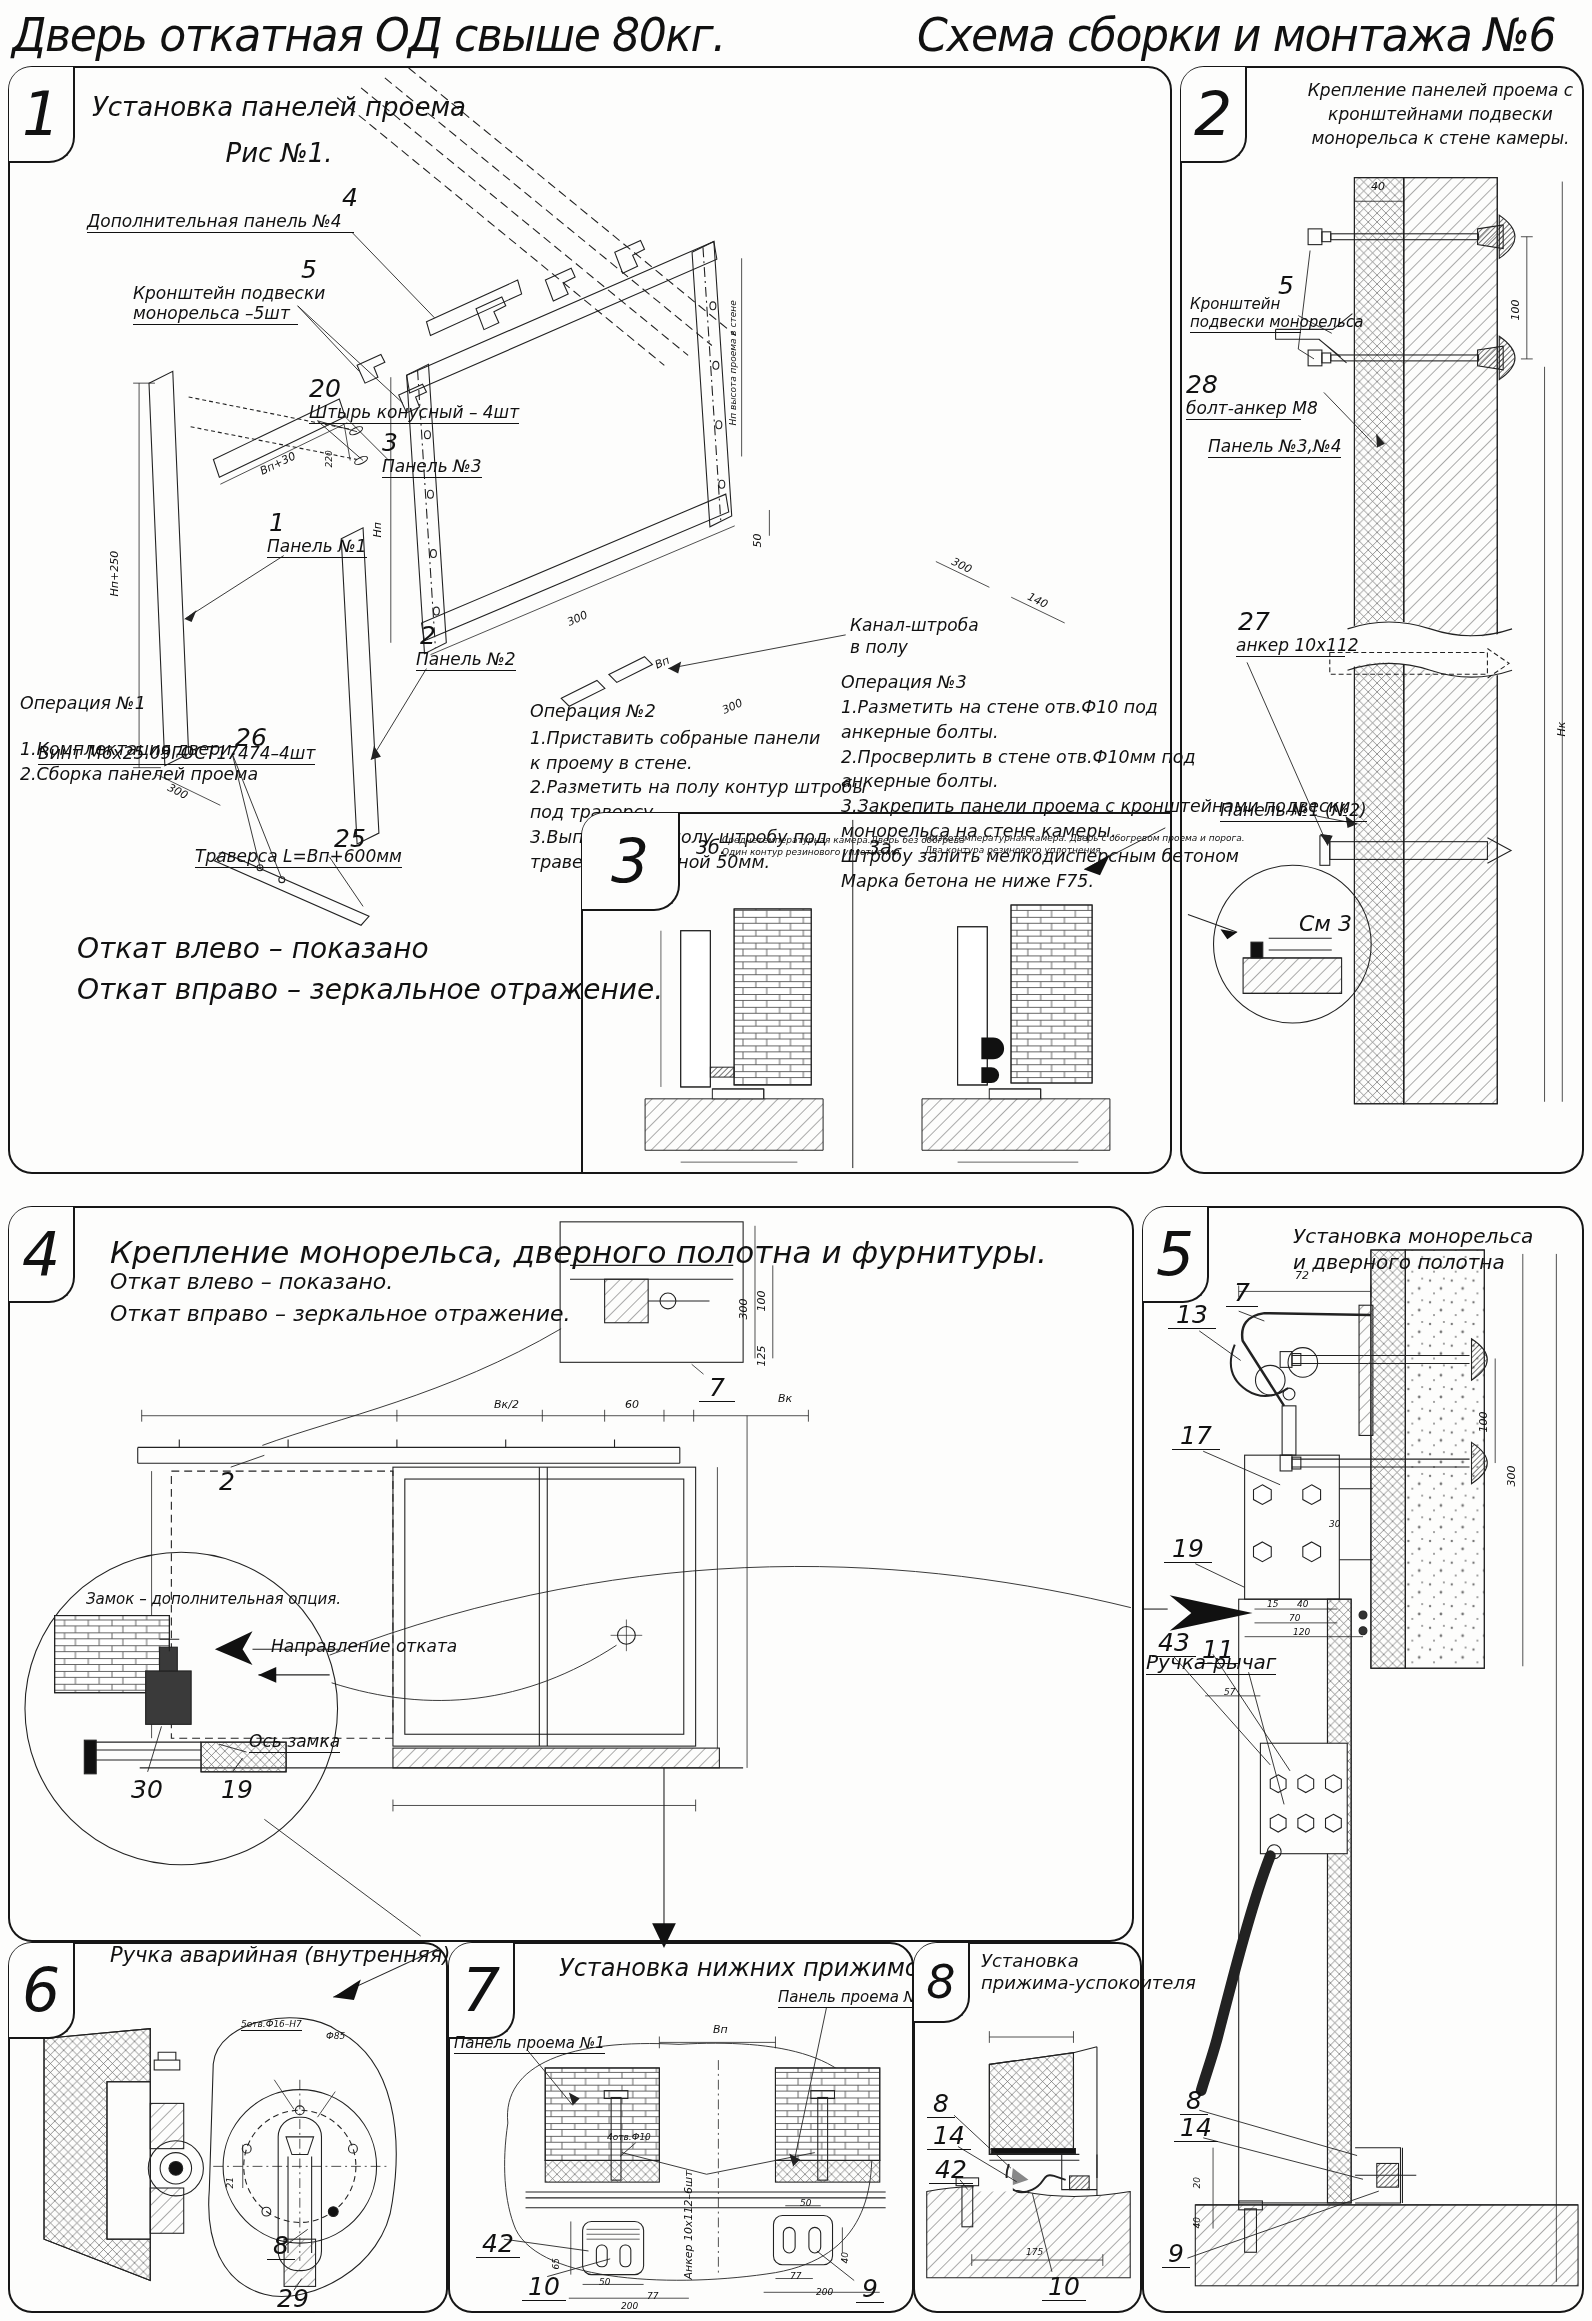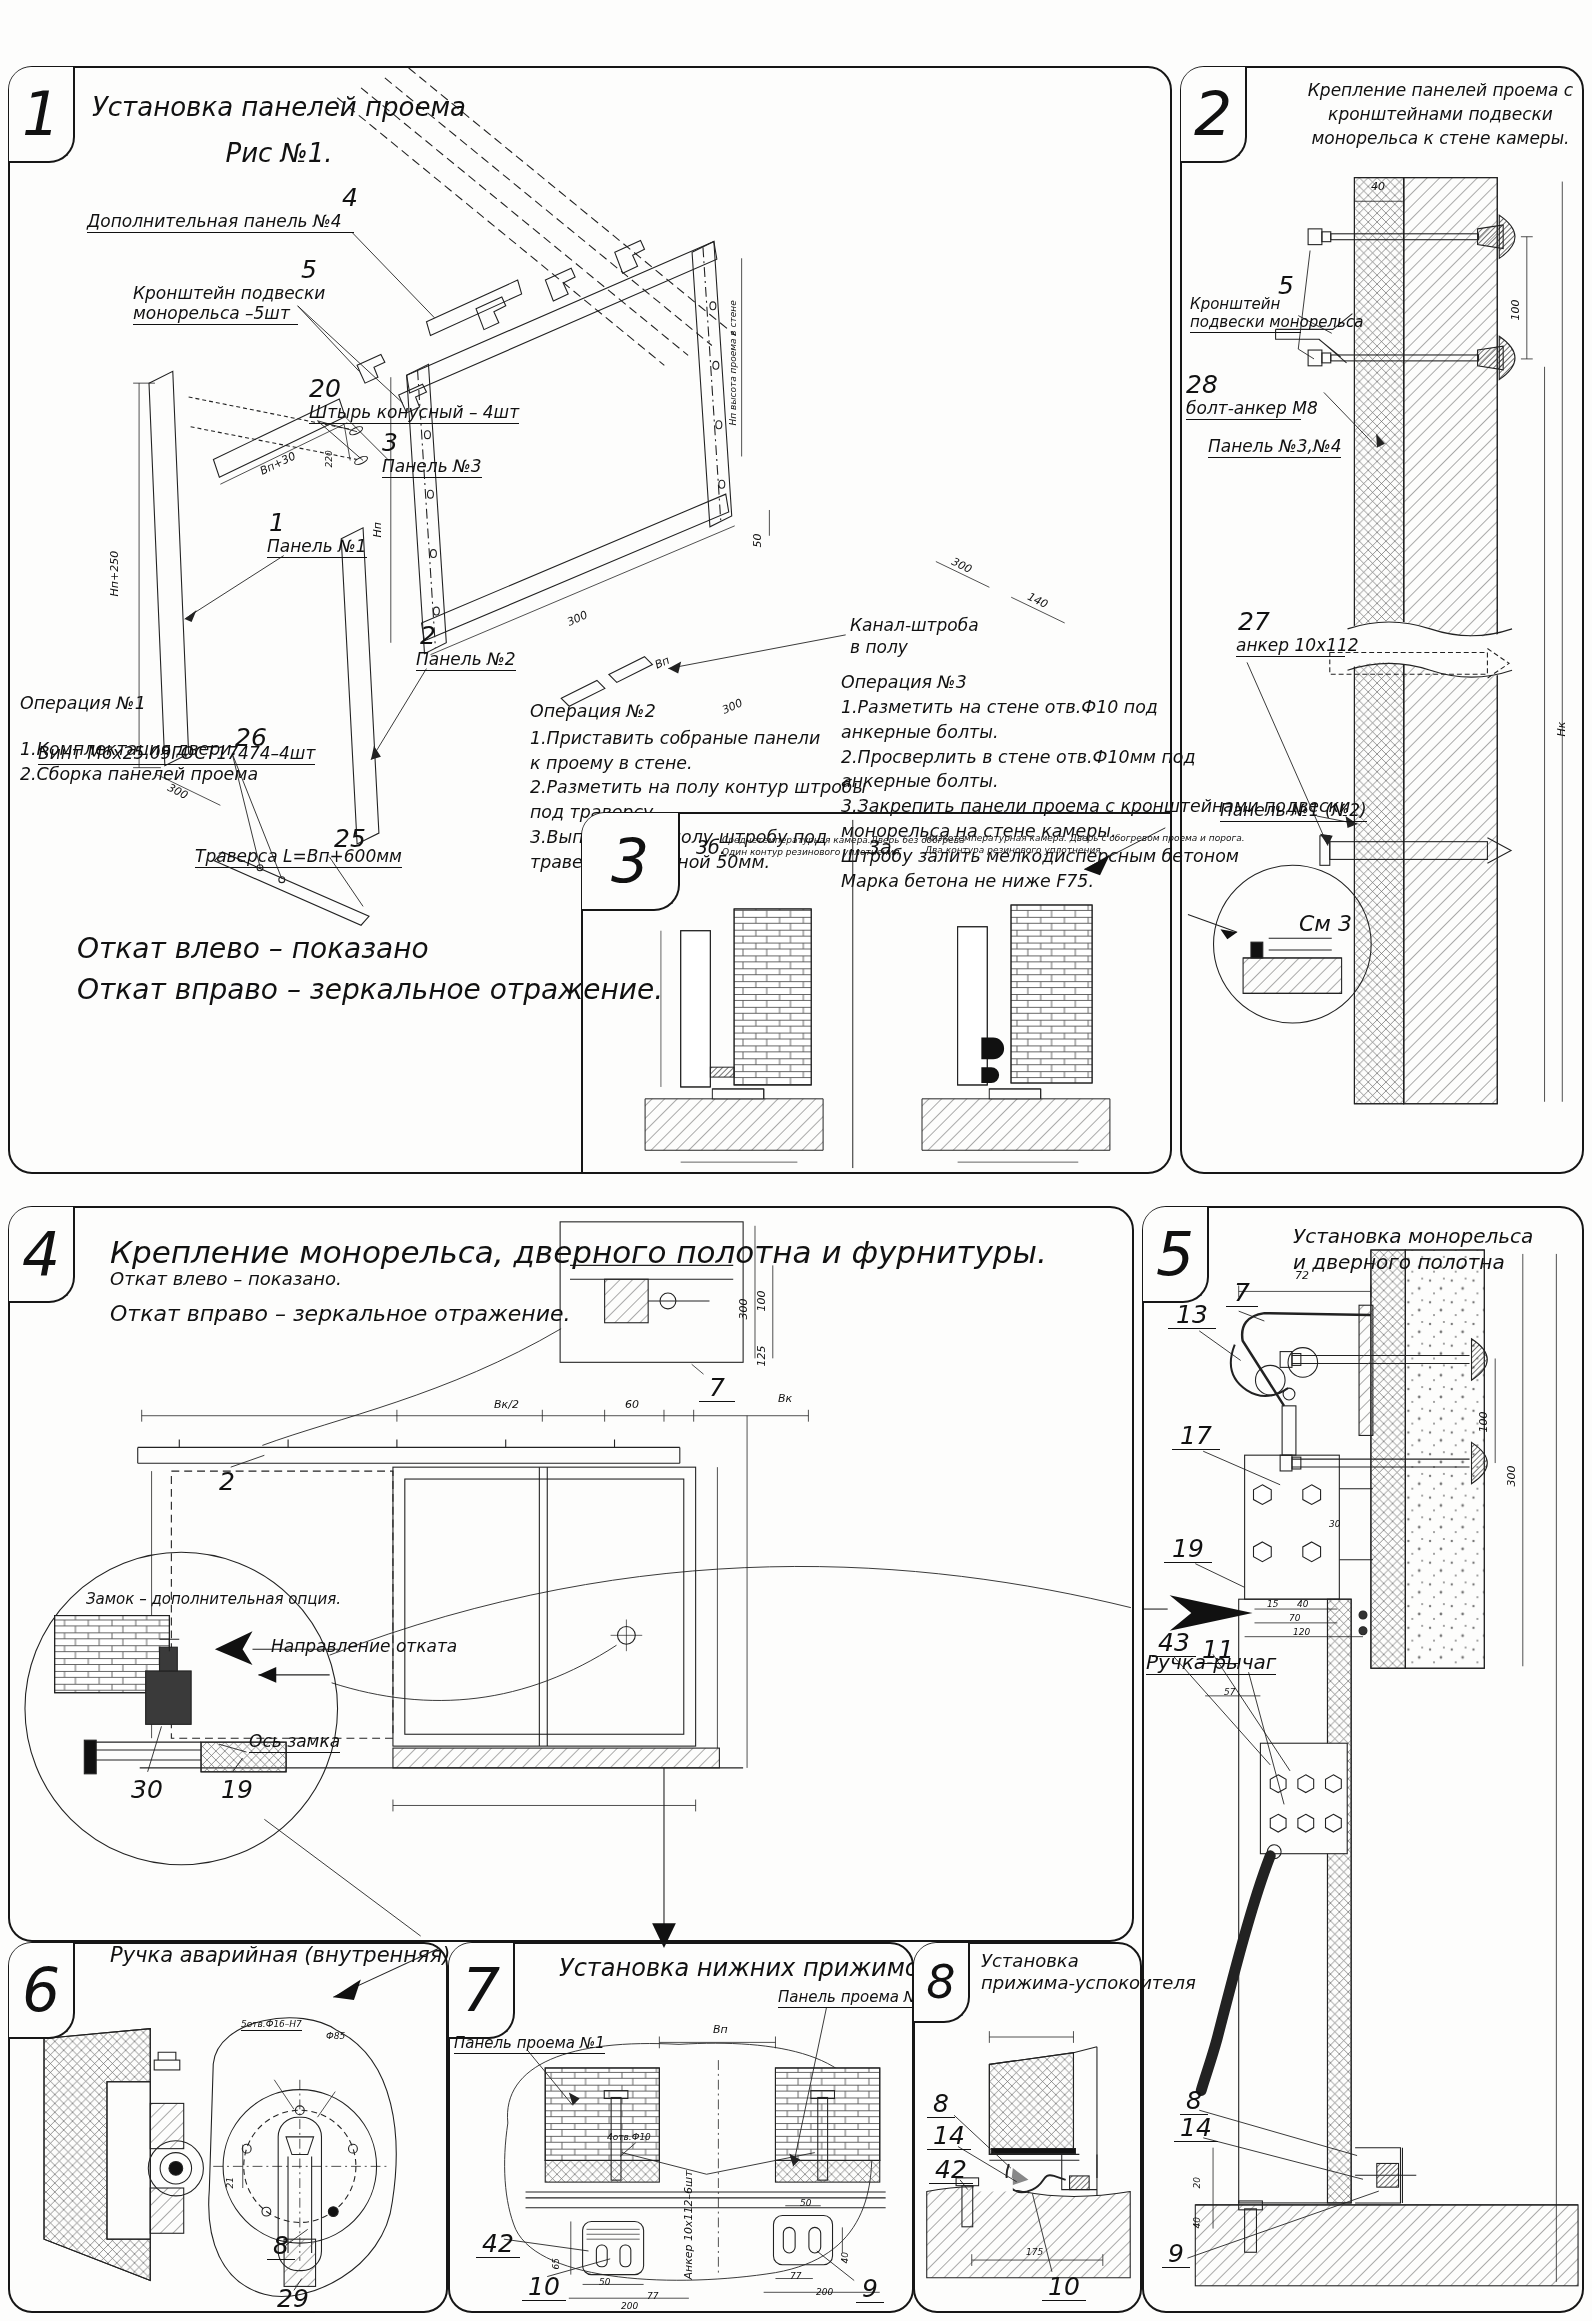--- a/index.html
+++ b/index.html
@@ -54,20 +54,24 @@
     <circle cx="8" cy="18" r="0.9" fill="#777"></circle>
           <circle cx="18" cy="3" r="0.9" fill="#777"></circle>
         </pattern>
   <pattern id="dense" width="4" height="4" patternUnits="userSpaceOnUse" patternTransform="rotate(45)">
     <line x1="0" y1="0" x2="0" y2="4" stroke="#333" stroke-width="1.4"></line>
         </pattern>
  </defs>
 </svg>
 
 
+<div class="titlebar">
+  <span class="bigtitle">Дверь откатная ОД свыше 80кг.</span>
+  <span class="bigtitle">Схема сборки и монтажа №6</span>
+</div>
 
 
 <section class="panel" style="left:8px;top:66px;width:1164px;height:1108px;">
  <svg class="art" viewBox="0 0 1170 1114">
   <g fill="none" stroke="#222" stroke-width="1.1">
    <path stroke-dasharray="9 5" d="M330 30 L660 300 M354 20 L684 290 M378 10 L708 280 M402 0 L732 270"></path>
    <path d="M400 310 L422 299 L440 580 L418 591 Z"></path>
    <path d="M688 186 L710 175 L728 452 L706 463 Z"></path>
    <path d="M400 310 L710 175 L713 193 L403 328 Z"></path>
    <path d="M415 560 L722 430 L725 448 L418 578 Z"></path>
@@ -306,21 +310,21 @@
           <path d="M244 446 H332"></path>
    <path d="M250 472 H322"></path>
           <path fill="#111" stroke="none" d="M250 472 l18 -8 v16 Z"></path>
    <path stroke-width="0.9" d="M138 570 L152 524 M224 570 L234 556 M238 550 L210 542 M222 262 L256 250"></path>
   </g>
  </svg>
  <div class="numbox">
         <span>4</span>
       </div>
  <div class="t" style="left:100px;top:28px;font-size:31px;">Крепление монорельса, дверного полотна и фурнитуры.</div>
- <div class="t" style="left:100px;top:62px;font-size:18px;">Откат влево – показано.</div>
+ <div class="t" style="left:100px;top:62px;font-size:22px;">Откат влево – показано.</div>
  <div class="t" style="left:100px;top:94px;font-size:22px;">Откат вправо – зеркальное отражение.</div>
  <div class="t cnum u" style="left:689px;top:167px;padding:0 10px;">7</div>
  <div class="t cnum" style="left:209px;top:261px;">2</div>
  <div class="t lab15" style="left:76px;top:384px;">Замок – дополнительная опция.</div>
  <div class="t clab" style="left:261px;top:430px;">Направление отката</div>
  <div class="t clab u" style="left:239px;top:525px;">Ось замка</div>
  <div class="t cnum" style="left:121px;top:569px;">30</div>
  <div class="t cnum" style="left:211px;top:569px;">19</div>
  <div class="t dim" style="left:484px;top:191px;">Вк/2</div>
  <div class="t dim" style="left:615px;top:191px;">60</div>

